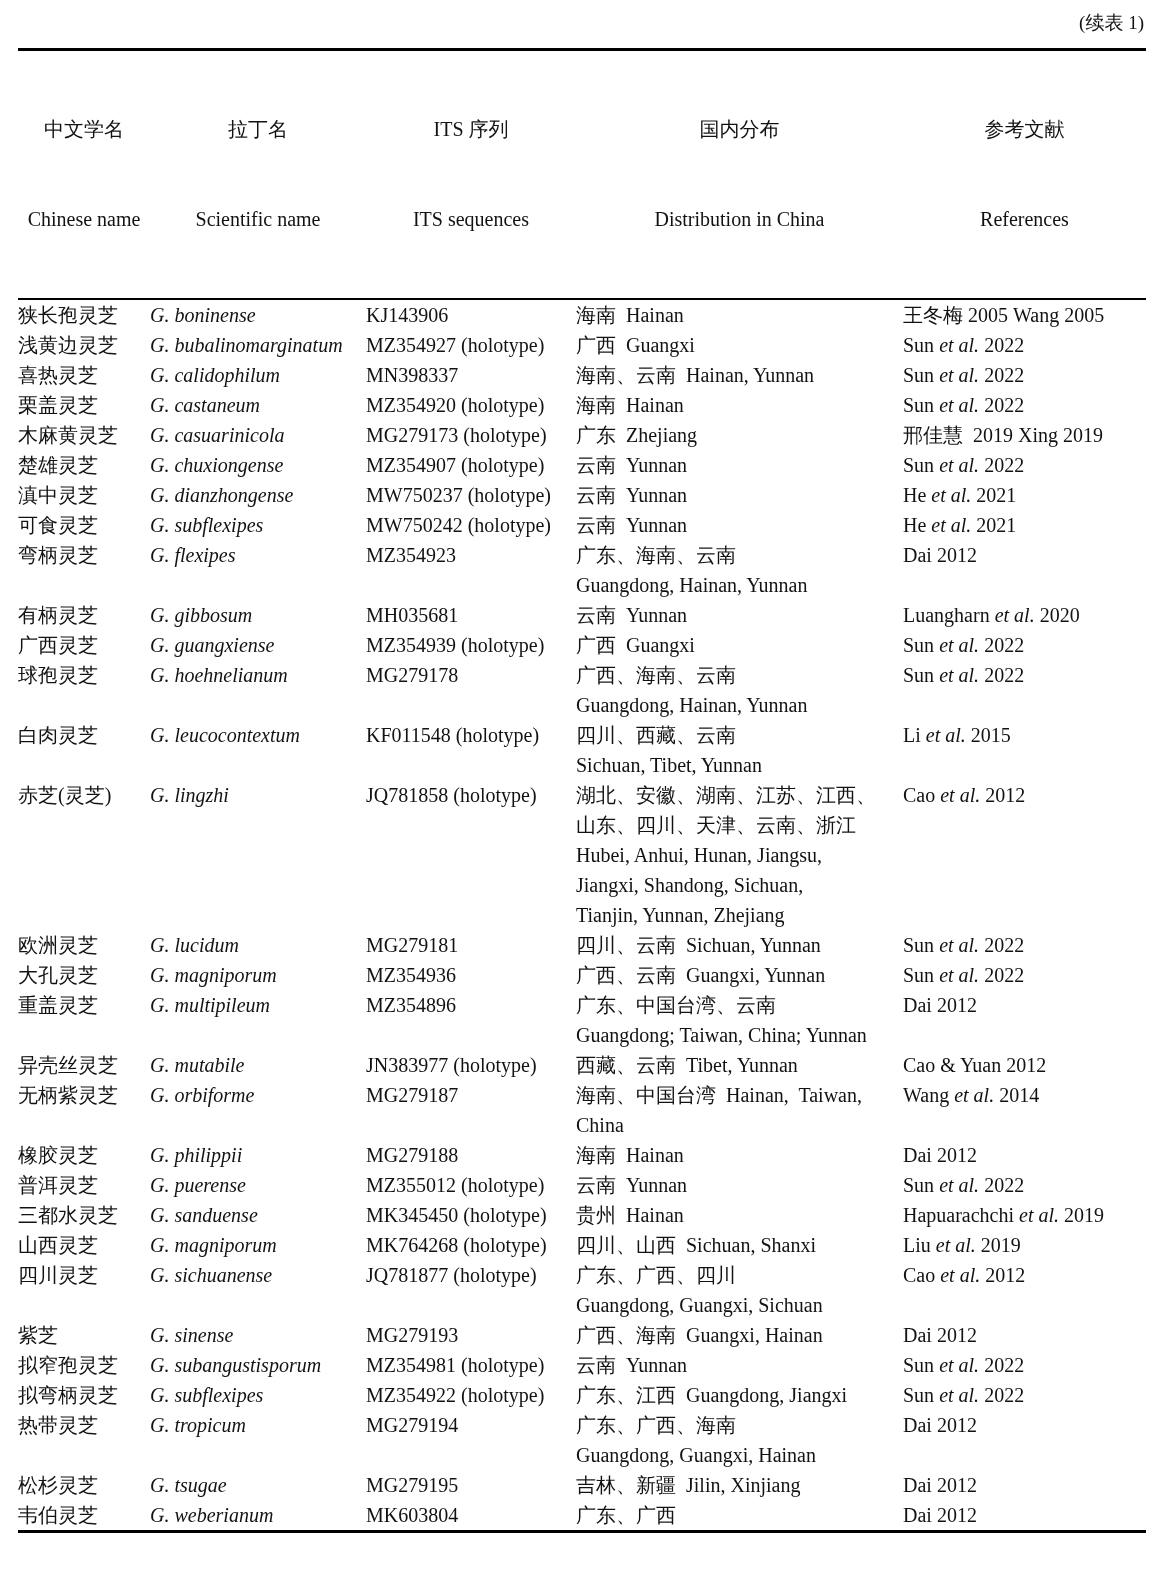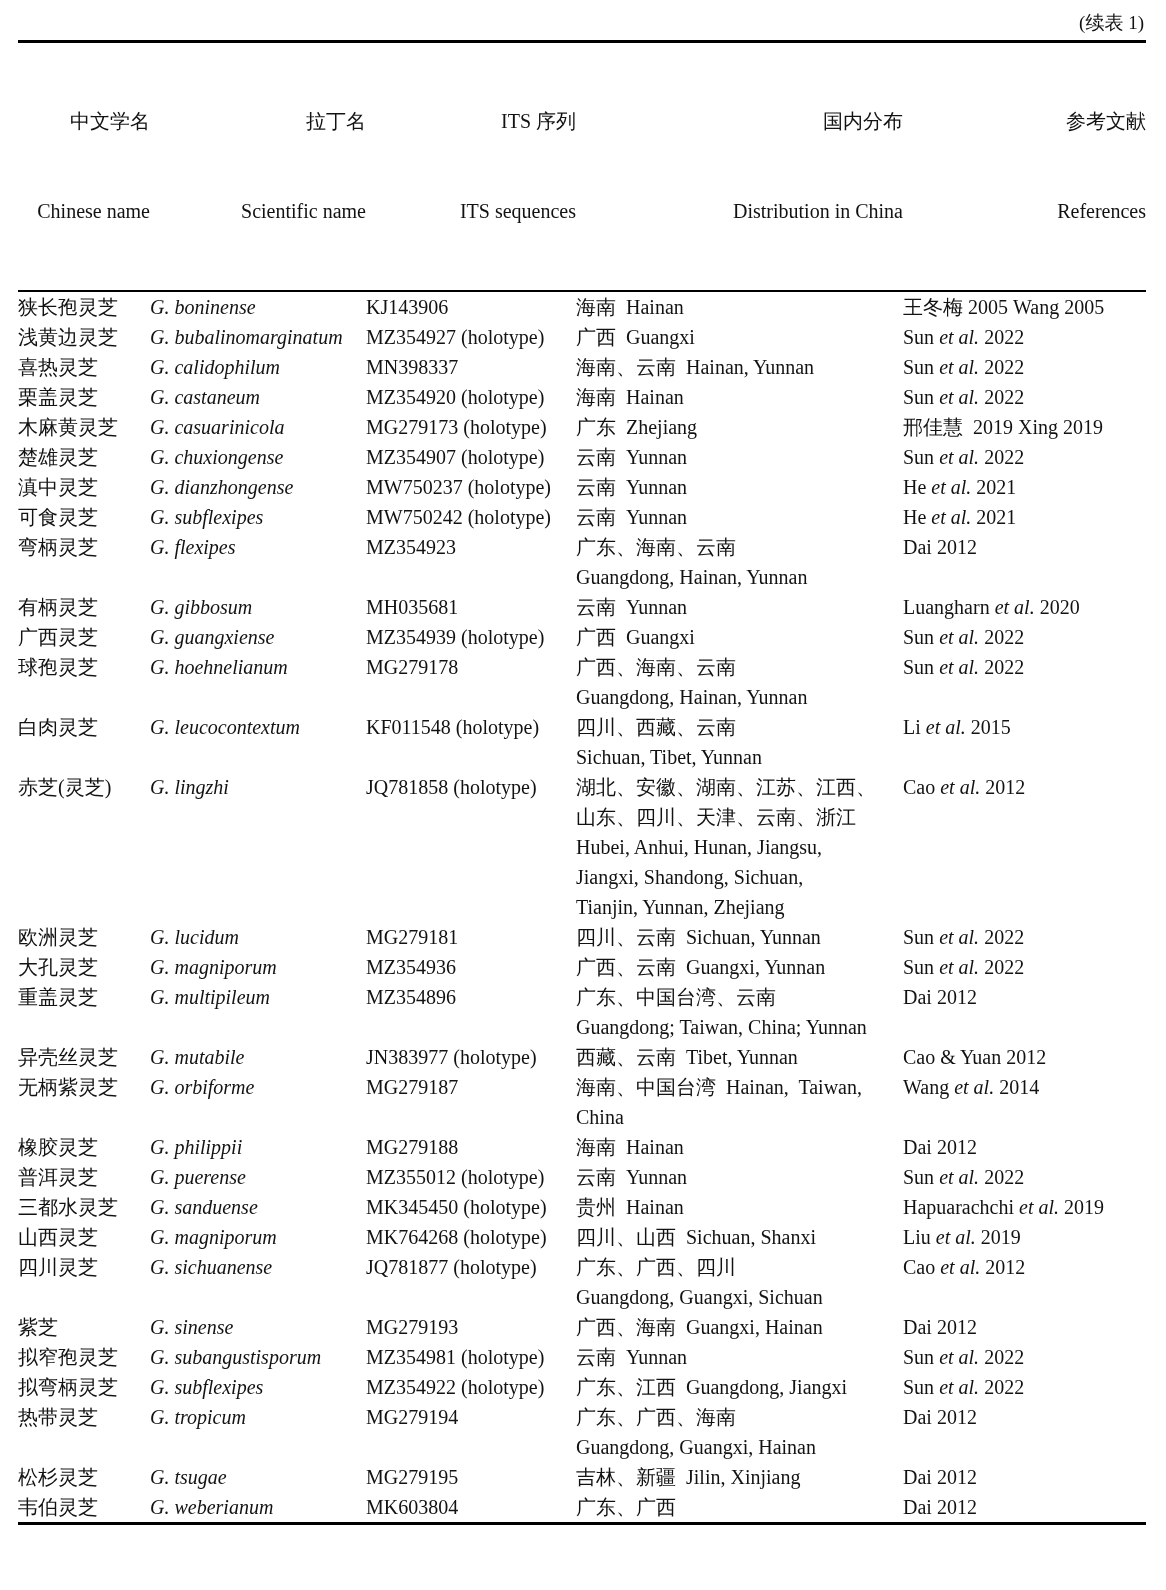--- a/index.html
+++ b/index.html
@@ -10,31 +10,31 @@
     padding: 8px 20px 0 18px;
     background: #ffffff;
     color: #121212;
     font-family: "Liberation Serif", "DejaVu Serif", serif;
     overflow: hidden;
   }
   .continuation {
     text-align: right;
     font-size: 19px;
     line-height: 26px;
-    padding: 2px 2px 4px 0;
+    padding: 2px 2px 12px 0;
   }
   table.species {
     border-collapse: collapse;
     width: 100%;
     border-top: 3px solid #000;
     border-bottom: 3px solid #000;
     table-layout: fixed;
   }
   thead th {
-    text-align: right;
+    text-align: center;
     font-weight: normal;
     font-size: 20px;
     line-height: 30px;
     padding: 3px 0 4px 0;
     border-bottom: 2px solid #000;
     vertical-align: top;
     white-space: pre;
   }
   td {
     vertical-align: top;

